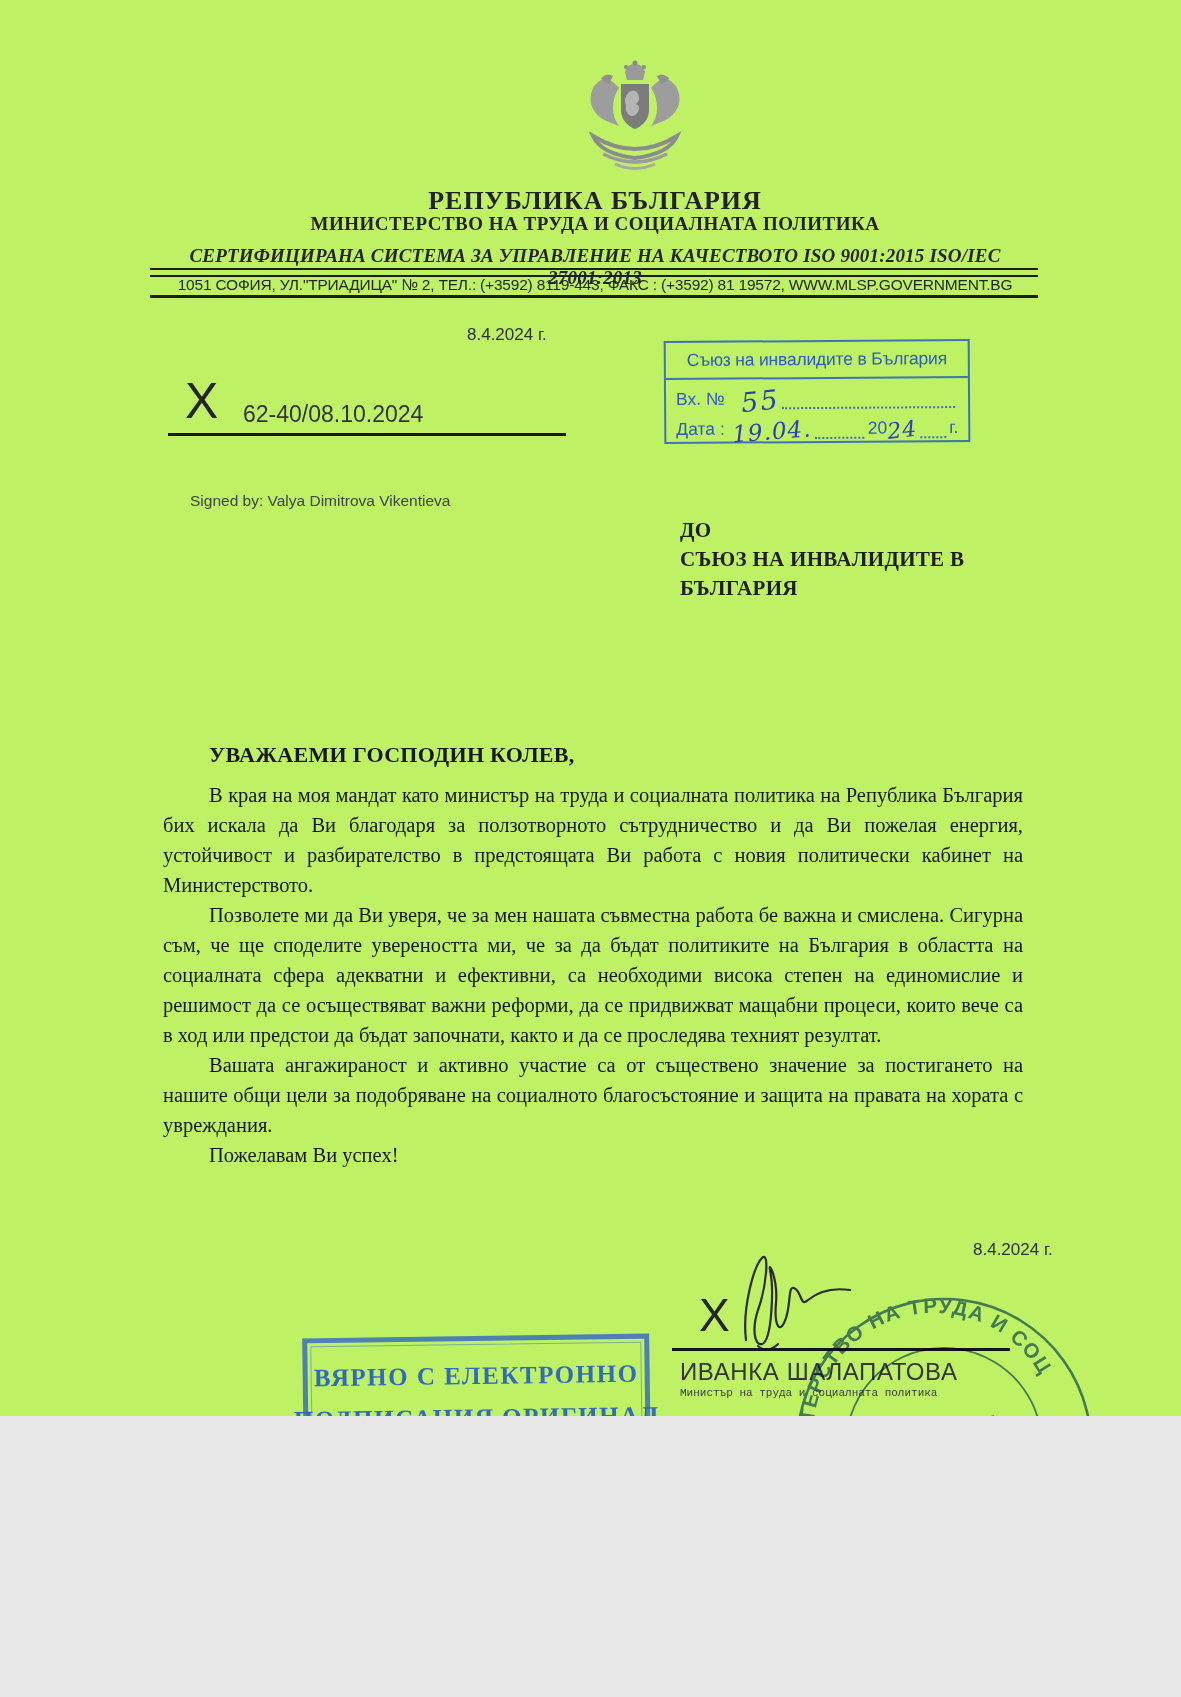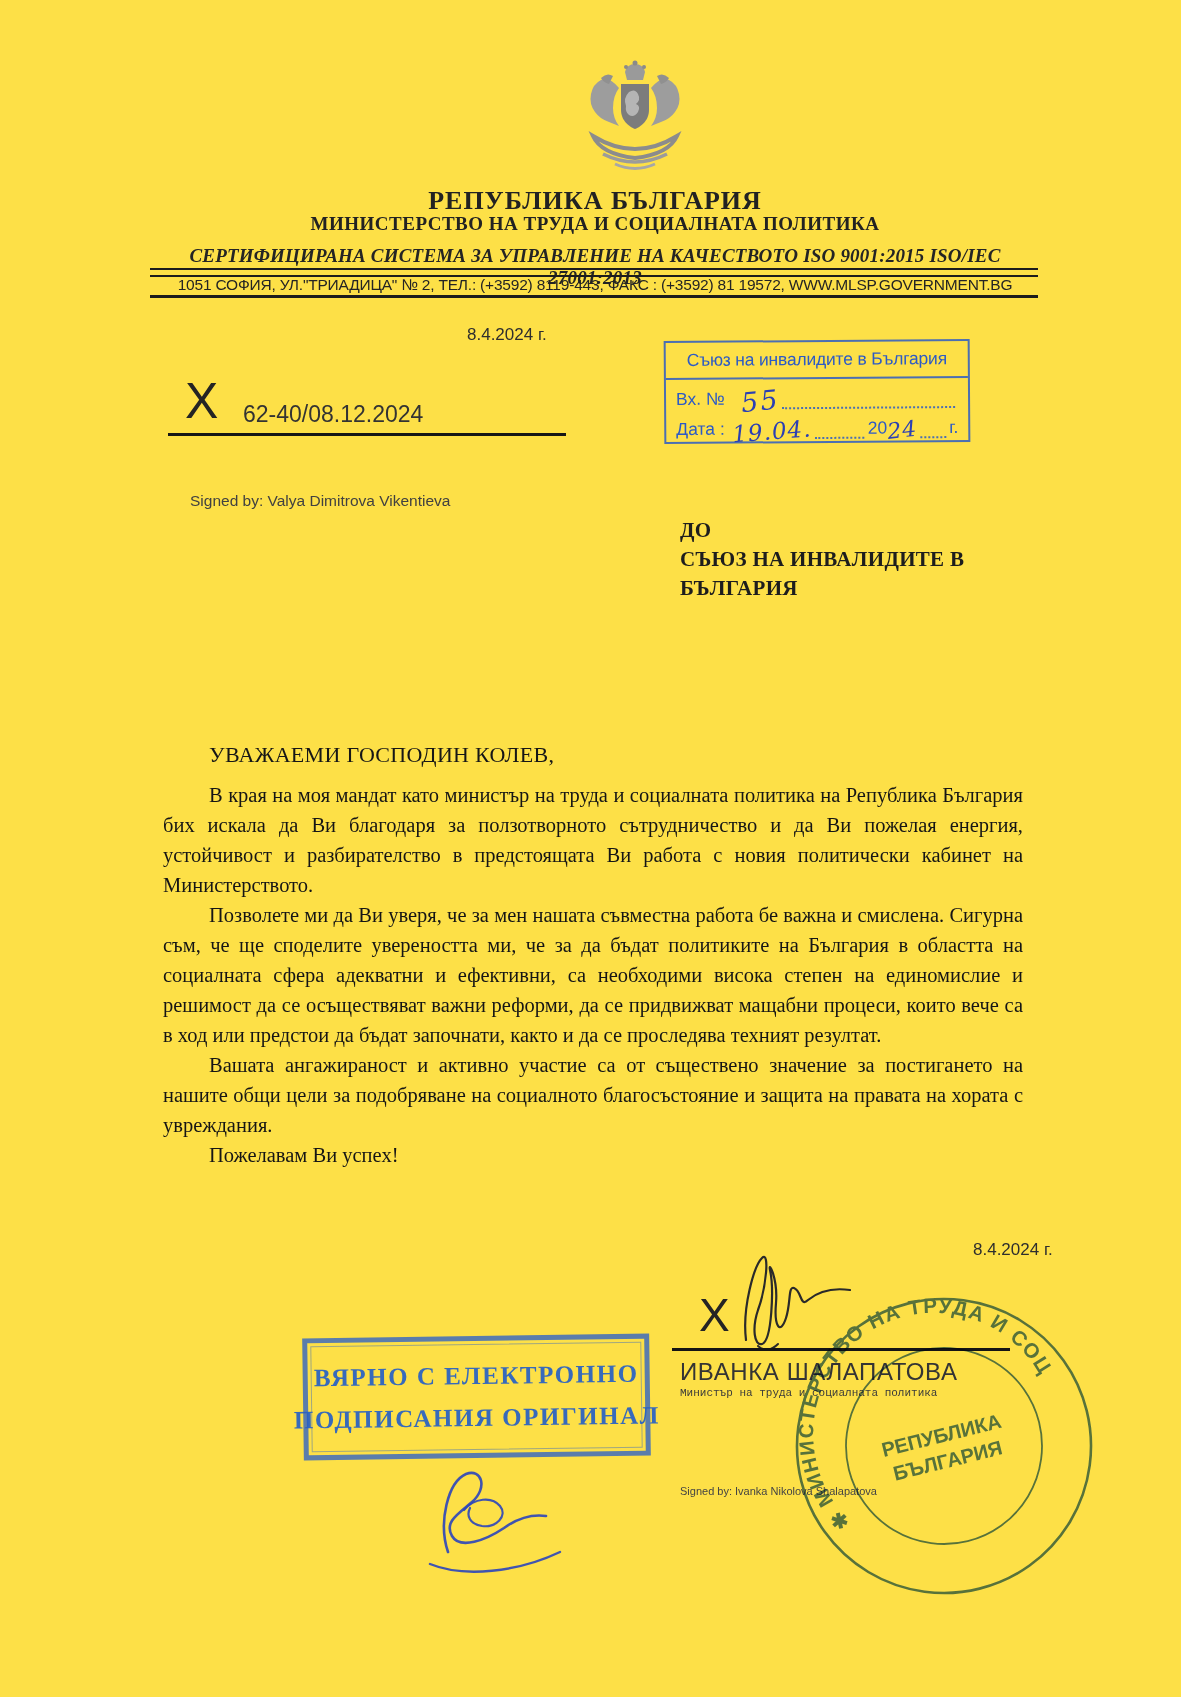--- a/index.html
+++ b/index.html
@@ -1,18 +1,18 @@
 <!DOCTYPE html>
 <html><head>
 <meta charset="utf-8">
 <style>
   html,body{margin:0;padding:0;background:#e8e8e8;}
   .page{
-    position:relative;width:1181px;height:1697px;margin:0 auto;
-    background:#fde047;overflow:hidden;
+    position:relative;width:1181px;height:1416px;margin:0 auto;
+    background:#bef264;overflow:hidden;
     font-family:"Liberation Serif",serif;color:#1a1a1a;
   }
   .abs{position:absolute;}
 
   
   .hdr{left:150px;top:0;width:890px;text-align:center;}
   .crest{left:563px;top:58px;width:144px;height:128px;}
   .republic{top:186px;font-size:26px;font-weight:bold;letter-spacing:1px;color:#222;}
   .ministry{top:213px;font-size:19px;font-weight:bold;letter-spacing:.5px;color:#222;}
   .cert{top:245px;font-size:19px;font-weight:bold;font-style:italic;color:#242424;letter-spacing:.2px;}
@@ -41,21 +41,21 @@
   .regstamp .leader.small{flex:0 0 26px;}
   .hand{font-family:"DejaVu Serif",serif;font-style:italic;color:#2b3fb4;}
   .hw-entry{font-size:27px;transform:rotate(-5deg);position:relative;top:7px;margin-left:16px;letter-spacing:2px;}
   .hw-date{font-size:23px;transform:rotate(-4deg);position:relative;top:5px;margin-left:8px;letter-spacing:1px;}
   .hw-year{font-size:22px;transform:rotate(-6deg);position:relative;top:4px;letter-spacing:1px;}
 
   
   .recipient{left:680px;top:516px;font-size:21px;font-weight:bold;line-height:29px;color:#1d1d1d;letter-spacing:.3px;}
 
   
-  .salutation{left:209px;top:742px;font-size:22px;font-weight:normal;color:#161616;letter-spacing:.3px;}
+  .salutation{left:209px;top:742px;font-size:22px;font-weight:bold;color:#161616;letter-spacing:.3px;}
   .body-text{left:163px;top:780px;width:860px;font-size:20.5px;line-height:30px;text-align:justify;color:#151515;}
   .body-text p{margin:0;text-indent:46px;}
 
   
   .date-bottom{left:973px;top:1240px;font-family:"Liberation Sans",sans-serif;font-size:17px;color:#2e2e2e;}
   .xmark-bot{left:699px;top:1292px;font-family:"Liberation Sans",sans-serif;font-size:46px;color:#242424;line-height:1;}
   .sig-black{left:728px;top:1248px;width:140px;height:105px;}
   .sig-rule{left:672px;top:1348px;width:338px;height:2.5px;background:#141414;}
   .sig-name{left:680px;top:1358px;font-family:"Liberation Sans",sans-serif;font-size:24px;color:#343434;letter-spacing:.6px;}
   .sig-title{left:680px;top:1387px;font-family:Liberation Mono, monospace;font-size:11px;color:#3a3a3a;}
@@ -108,21 +108,21 @@
 
   <div class="abs hdr republic">РЕПУБЛИКА БЪЛГАРИЯ</div>
   <div class="abs hdr ministry">МИНИСТЕРСТВО НА ТРУДА И СОЦИАЛНАТА ПОЛИТИКА</div>
   <div class="abs hdr cert">СЕРТИФИЦИРАНА СИСТЕМА ЗА УПРАВЛЕНИЕ НА КАЧЕСТВОТО  ISO 9001:2015   ISO/IEC 27001:2013</div>
   <div class="abs rule-double"></div>
   <div class="abs hdr addr">1051 СОФИЯ, УЛ."ТРИАДИЦА" № 2, ТЕЛ.: (+3592) 8119-443, ФАКС : (+3592) 81 19572, WWW.MLSP.GOVERNMENT.BG</div>
   <div class="abs rule-single"></div>
 
   <div class="abs date-top">8.4.2024 г.</div>
   <div class="abs xmark-top">X</div>
-  <div class="abs refnum">62-40/08.12.2024</div>
+  <div class="abs refnum">62-40/08.10.2024</div>
   <div class="abs ref-rule"></div>
   <div class="abs signedby-top">Signed by: Valya Dimitrova Vikentieva</div>
 
   <div class="abs regstamp">
     <div class="org">Съюз на инвалидите в България</div>
     <div class="row">
       <span>Вх. №</span>
       <span class="hand hw-entry">55</span>
       <span class="leader"></span>
     </div>

